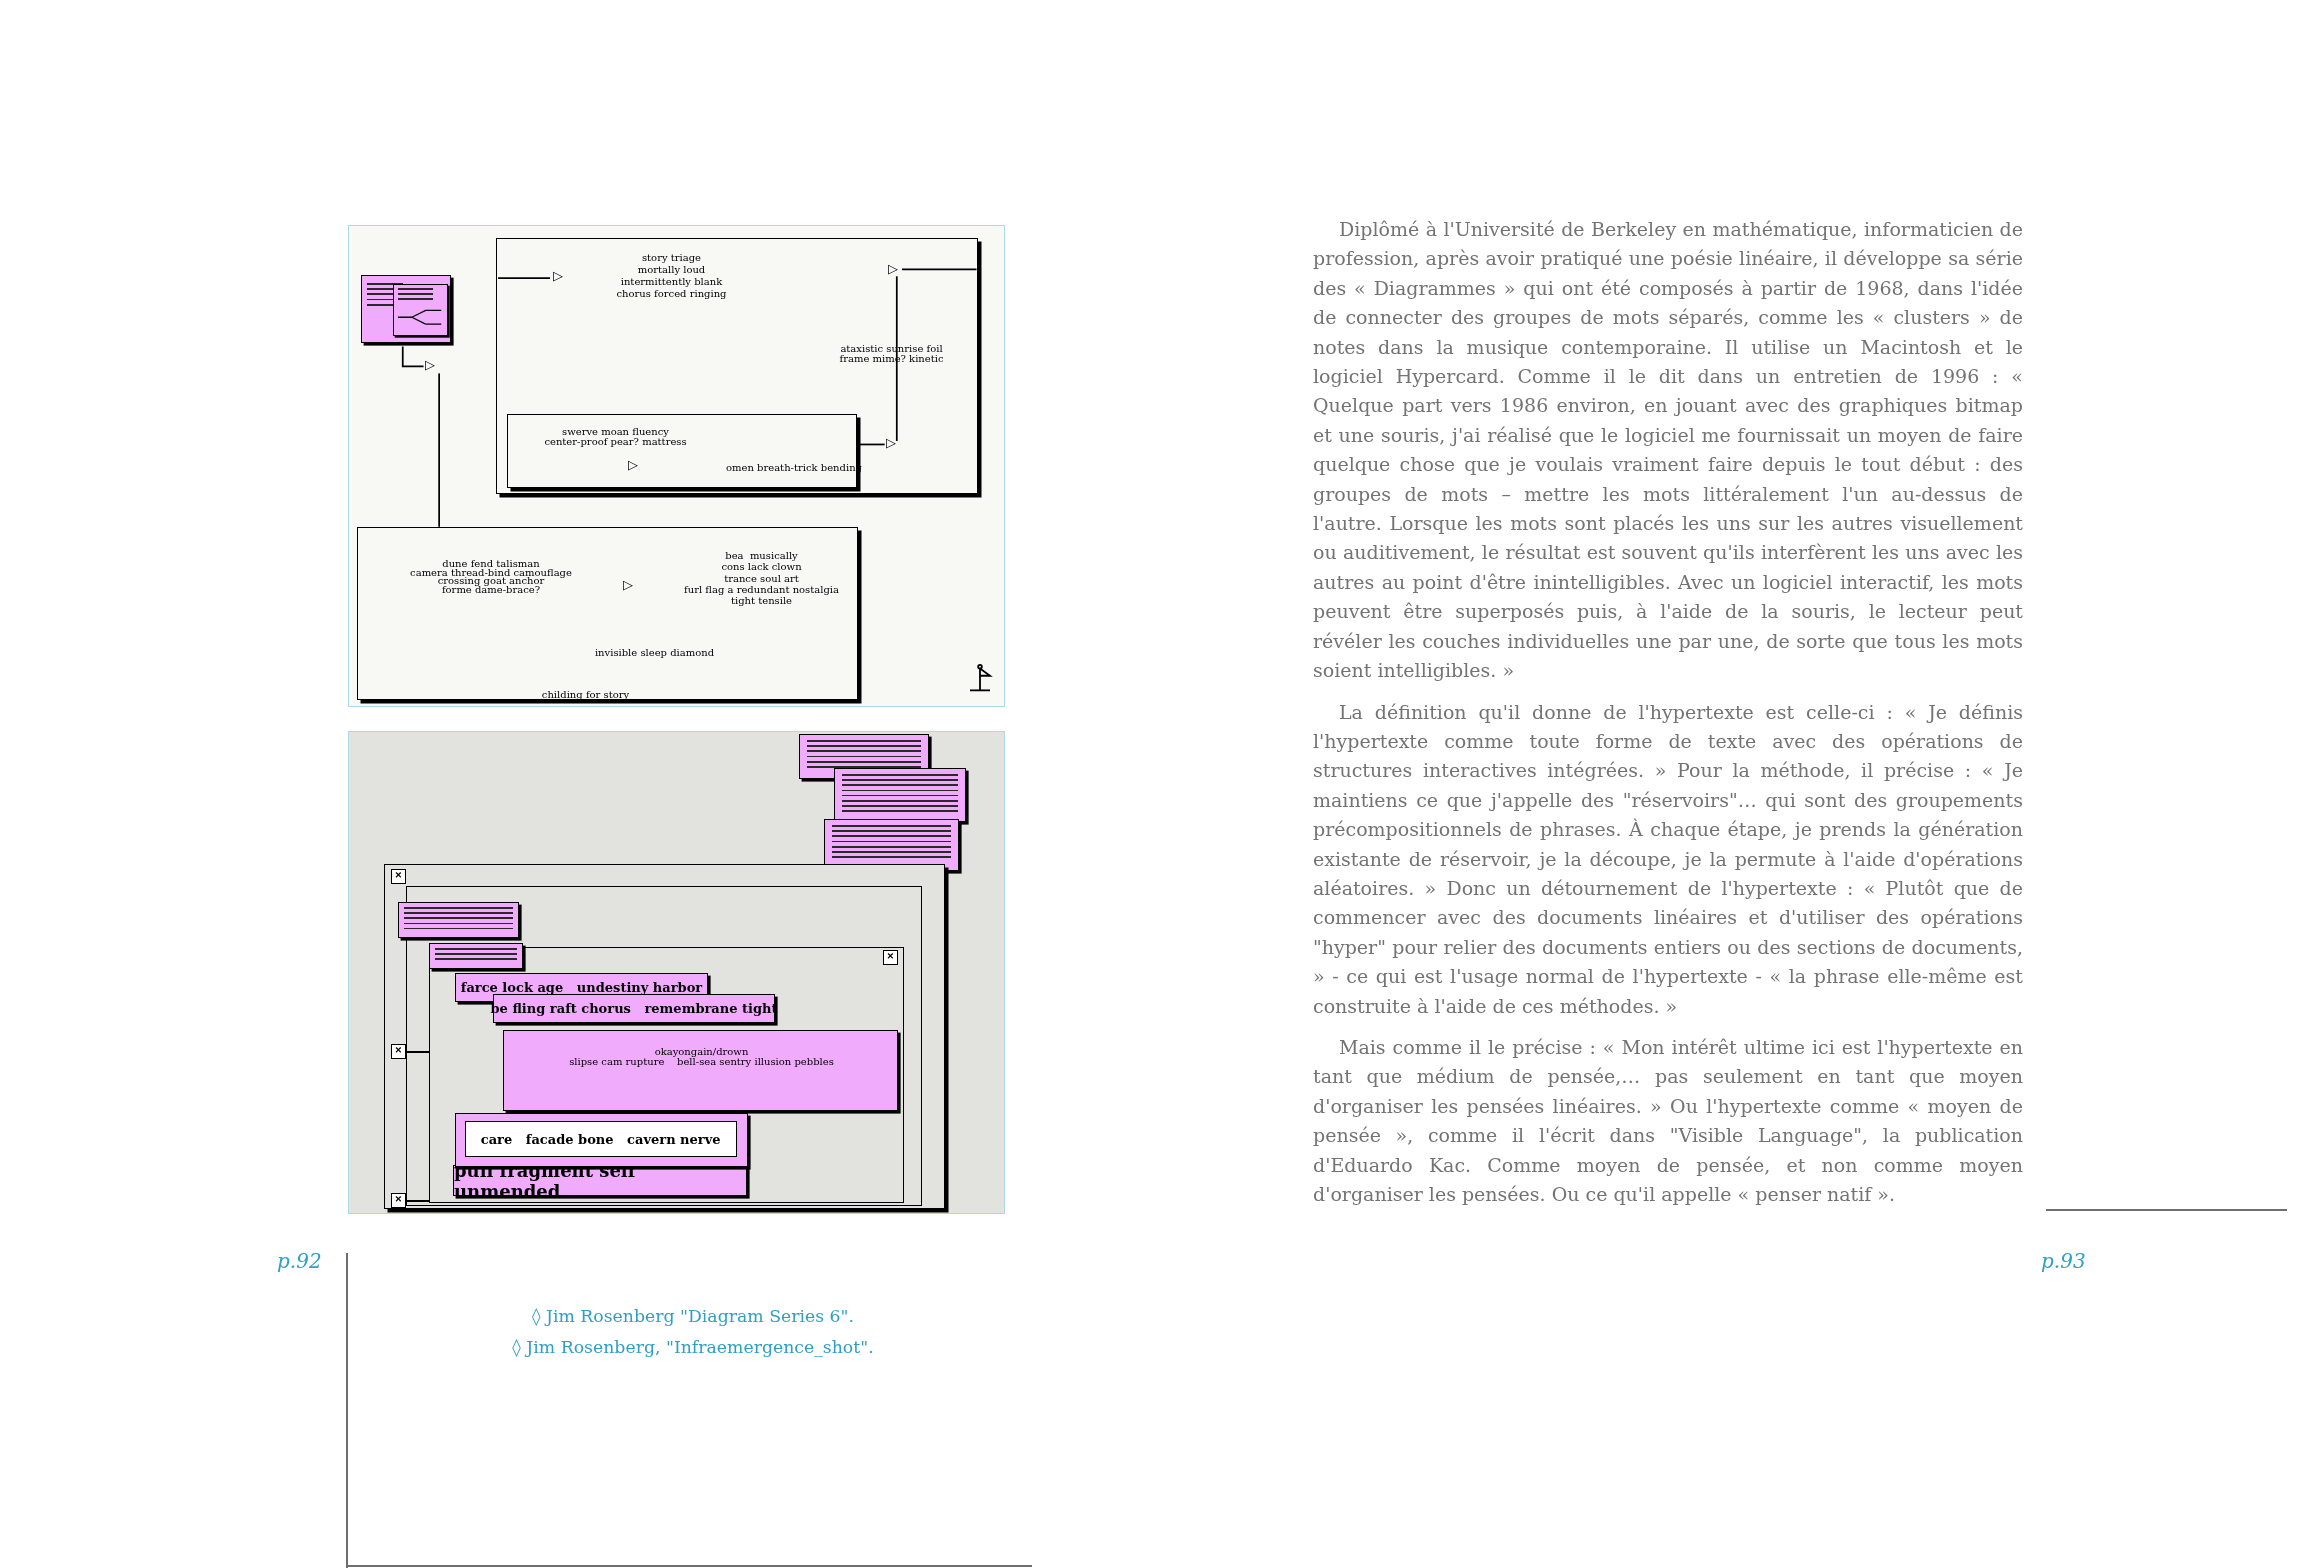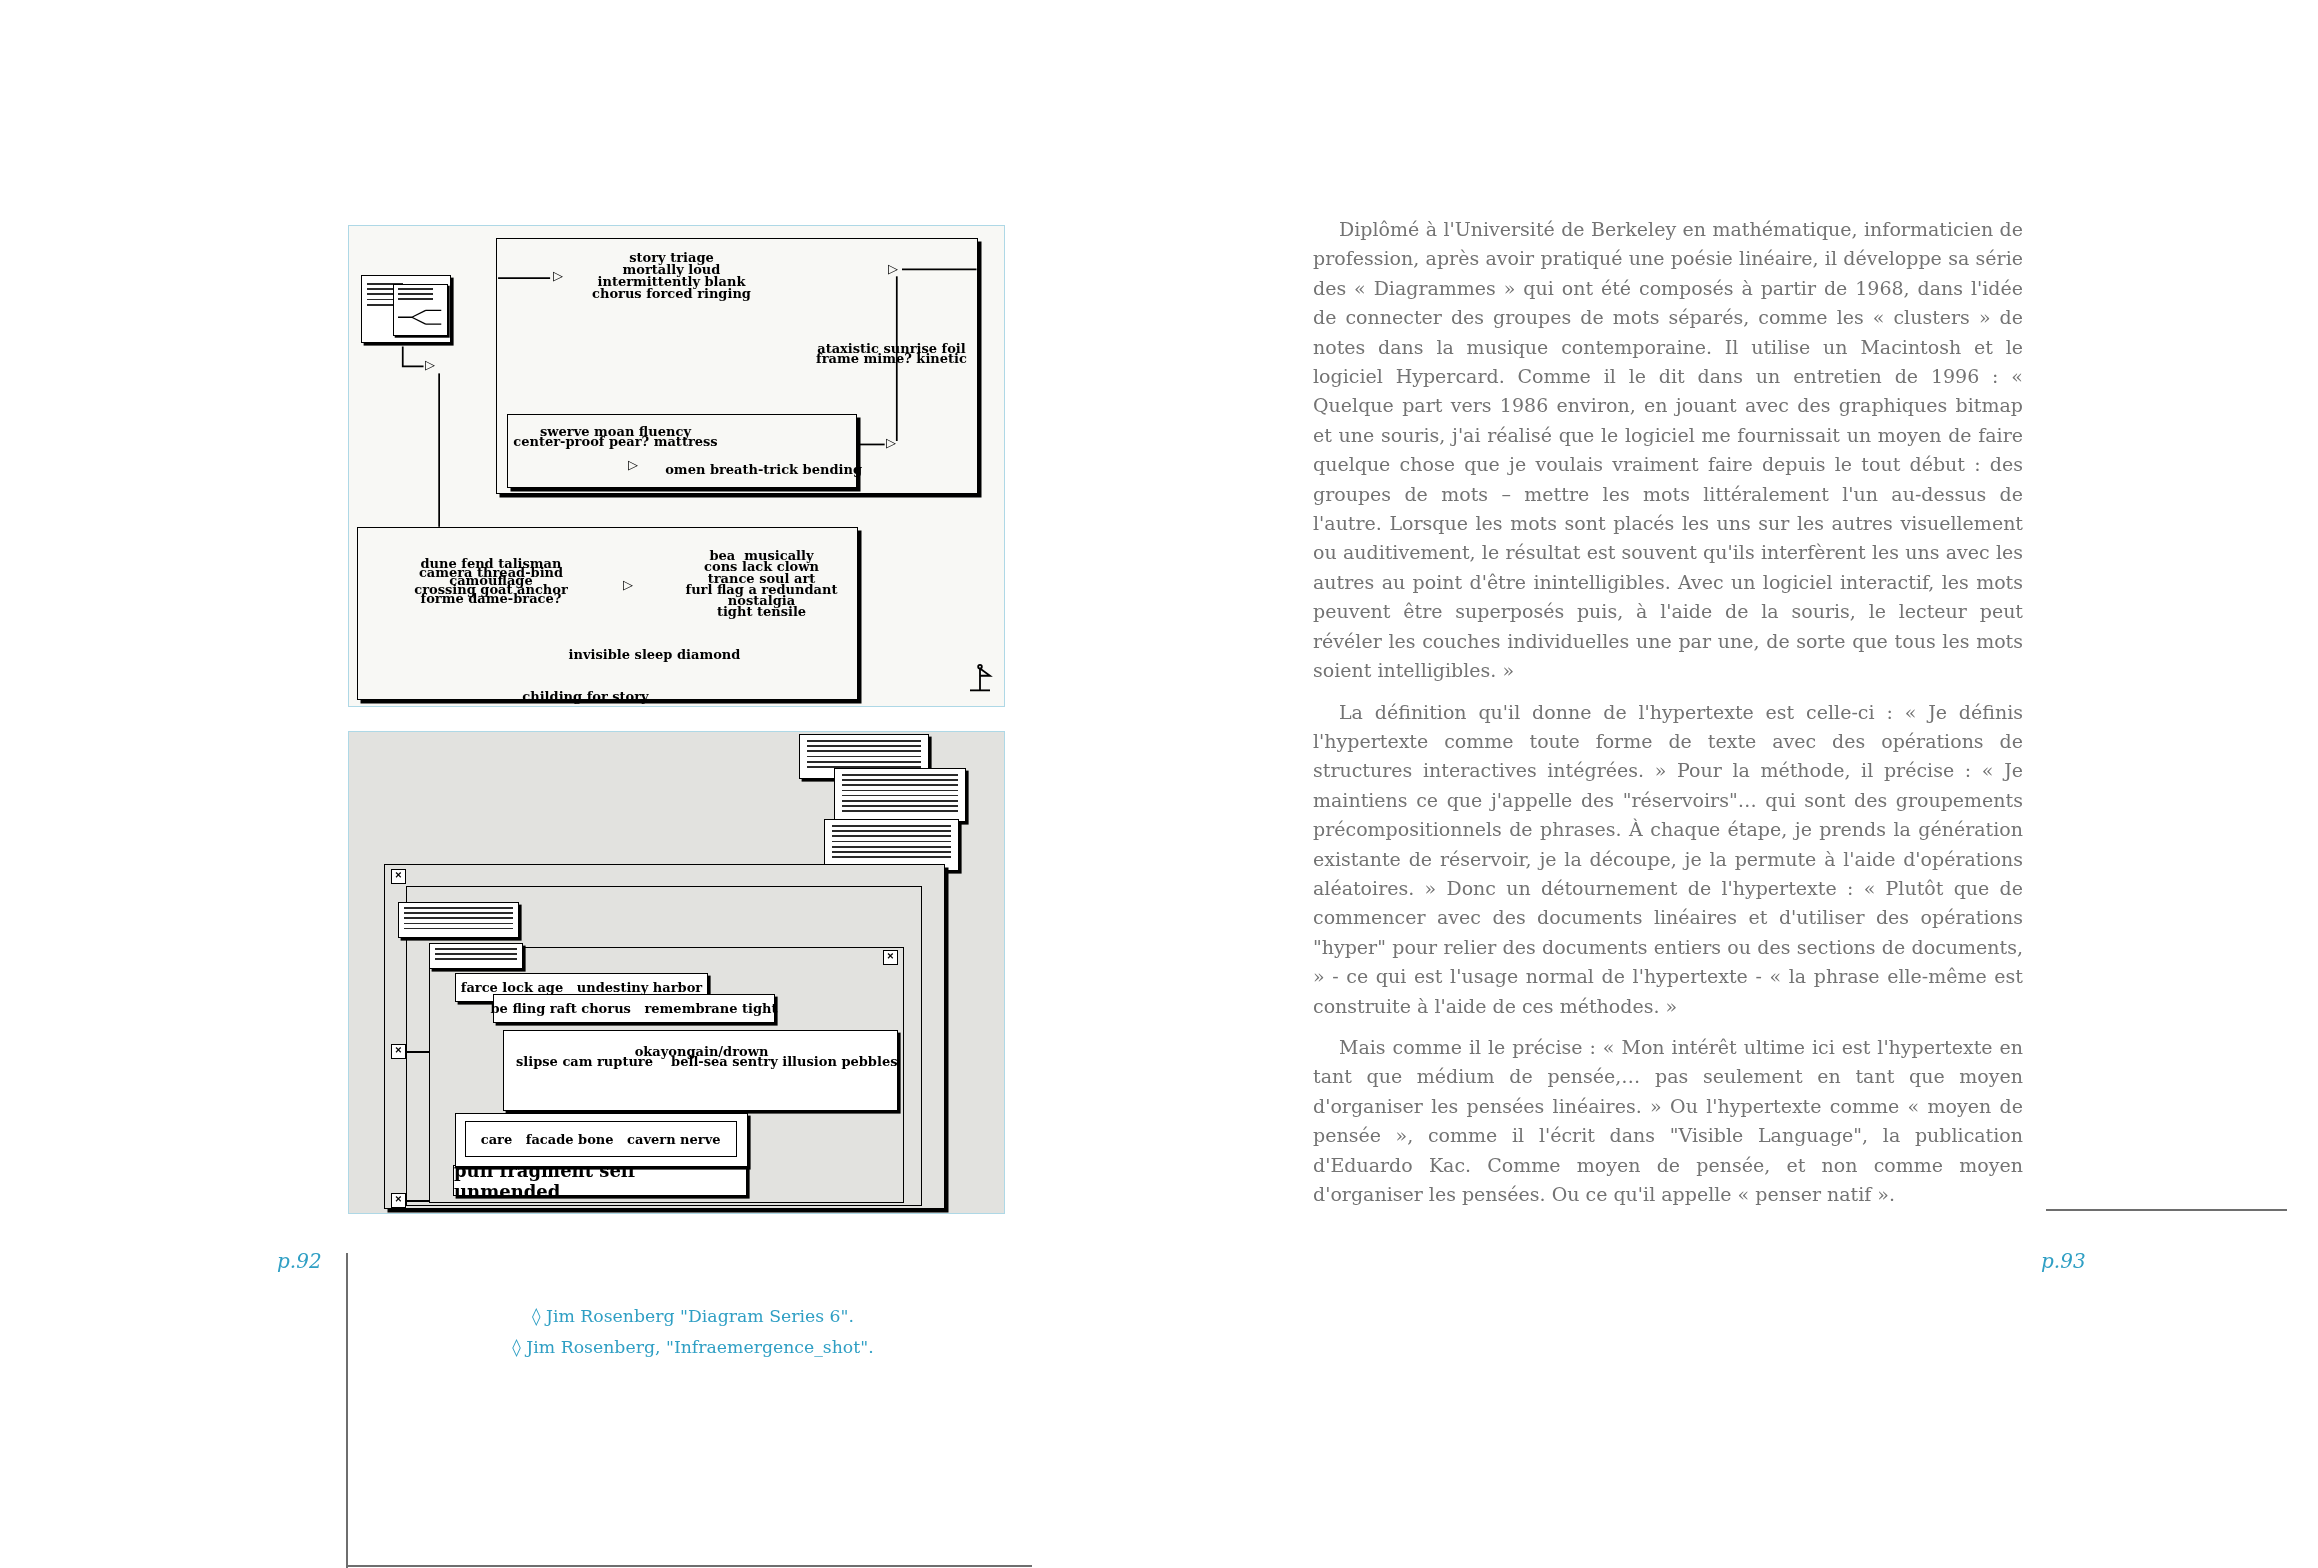--- a/index.html
+++ b/index.html
@@ -6,23 +6,23 @@
 html,body{background:#ffffff}
 #root{position:relative;width:2319px;height:1569px;background:#ffffff;
   font-family:"DejaVu Serif","Liberation Serif",serif;color:#000;overflow:hidden}
 
 
 .figure{position:absolute;border:1.7px solid #aed8e6;overflow:hidden}
 #fig1{left:348px;top:225px;width:657px;height:482px;background:#f8f8f5}
 #fig2{left:348px;top:731px;width:657px;height:483px;background:#e2e2df}
 
 .dbox{position:absolute;border:1.7px solid #000;box-shadow:3.5px 3.5px 0 #000;background:#f8f8f5}
-.wbox{position:absolute;border:1.7px solid #000;box-shadow:2.6px 2.6px 0 #000;background:#ffffff}
+.wbox{position:absolute;border:1.7px solid #000;box-shadow:2.6px 2.6px 0 #000;background:#f0abfc}
 .win{position:absolute;border:1.7px solid #000;background:#e2e2df}
-.dtext{position:absolute;font-weight:bold;font-size:13px;text-align:center;color:#000}
+.dtext{position:absolute;font-weight:normal;font-size:10px;text-align:center;color:#000}
 .dtext span{display:block}
 .tri{position:absolute;font-size:13px;line-height:1;color:#000}
 .cbox{position:absolute;width:14.7px;height:14.7px;border:1.7px solid #000;background:#fff;
   font-size:8.7px;line-height:10.4px;text-align:center;font-weight:bold;color:#000}
 .sk{position:absolute;background-image:repeating-linear-gradient(to bottom,#2a2a2a 0 1.7px,transparent 1.7px 5.2px)}
 .hline{position:absolute;height:1.7px;background:#000}
 .pre{white-space:pre}
 .flexc{display:flex;align-items:center;justify-content:center}
 .lines-svg{position:absolute;left:0;top:0;pointer-events:none}
 

